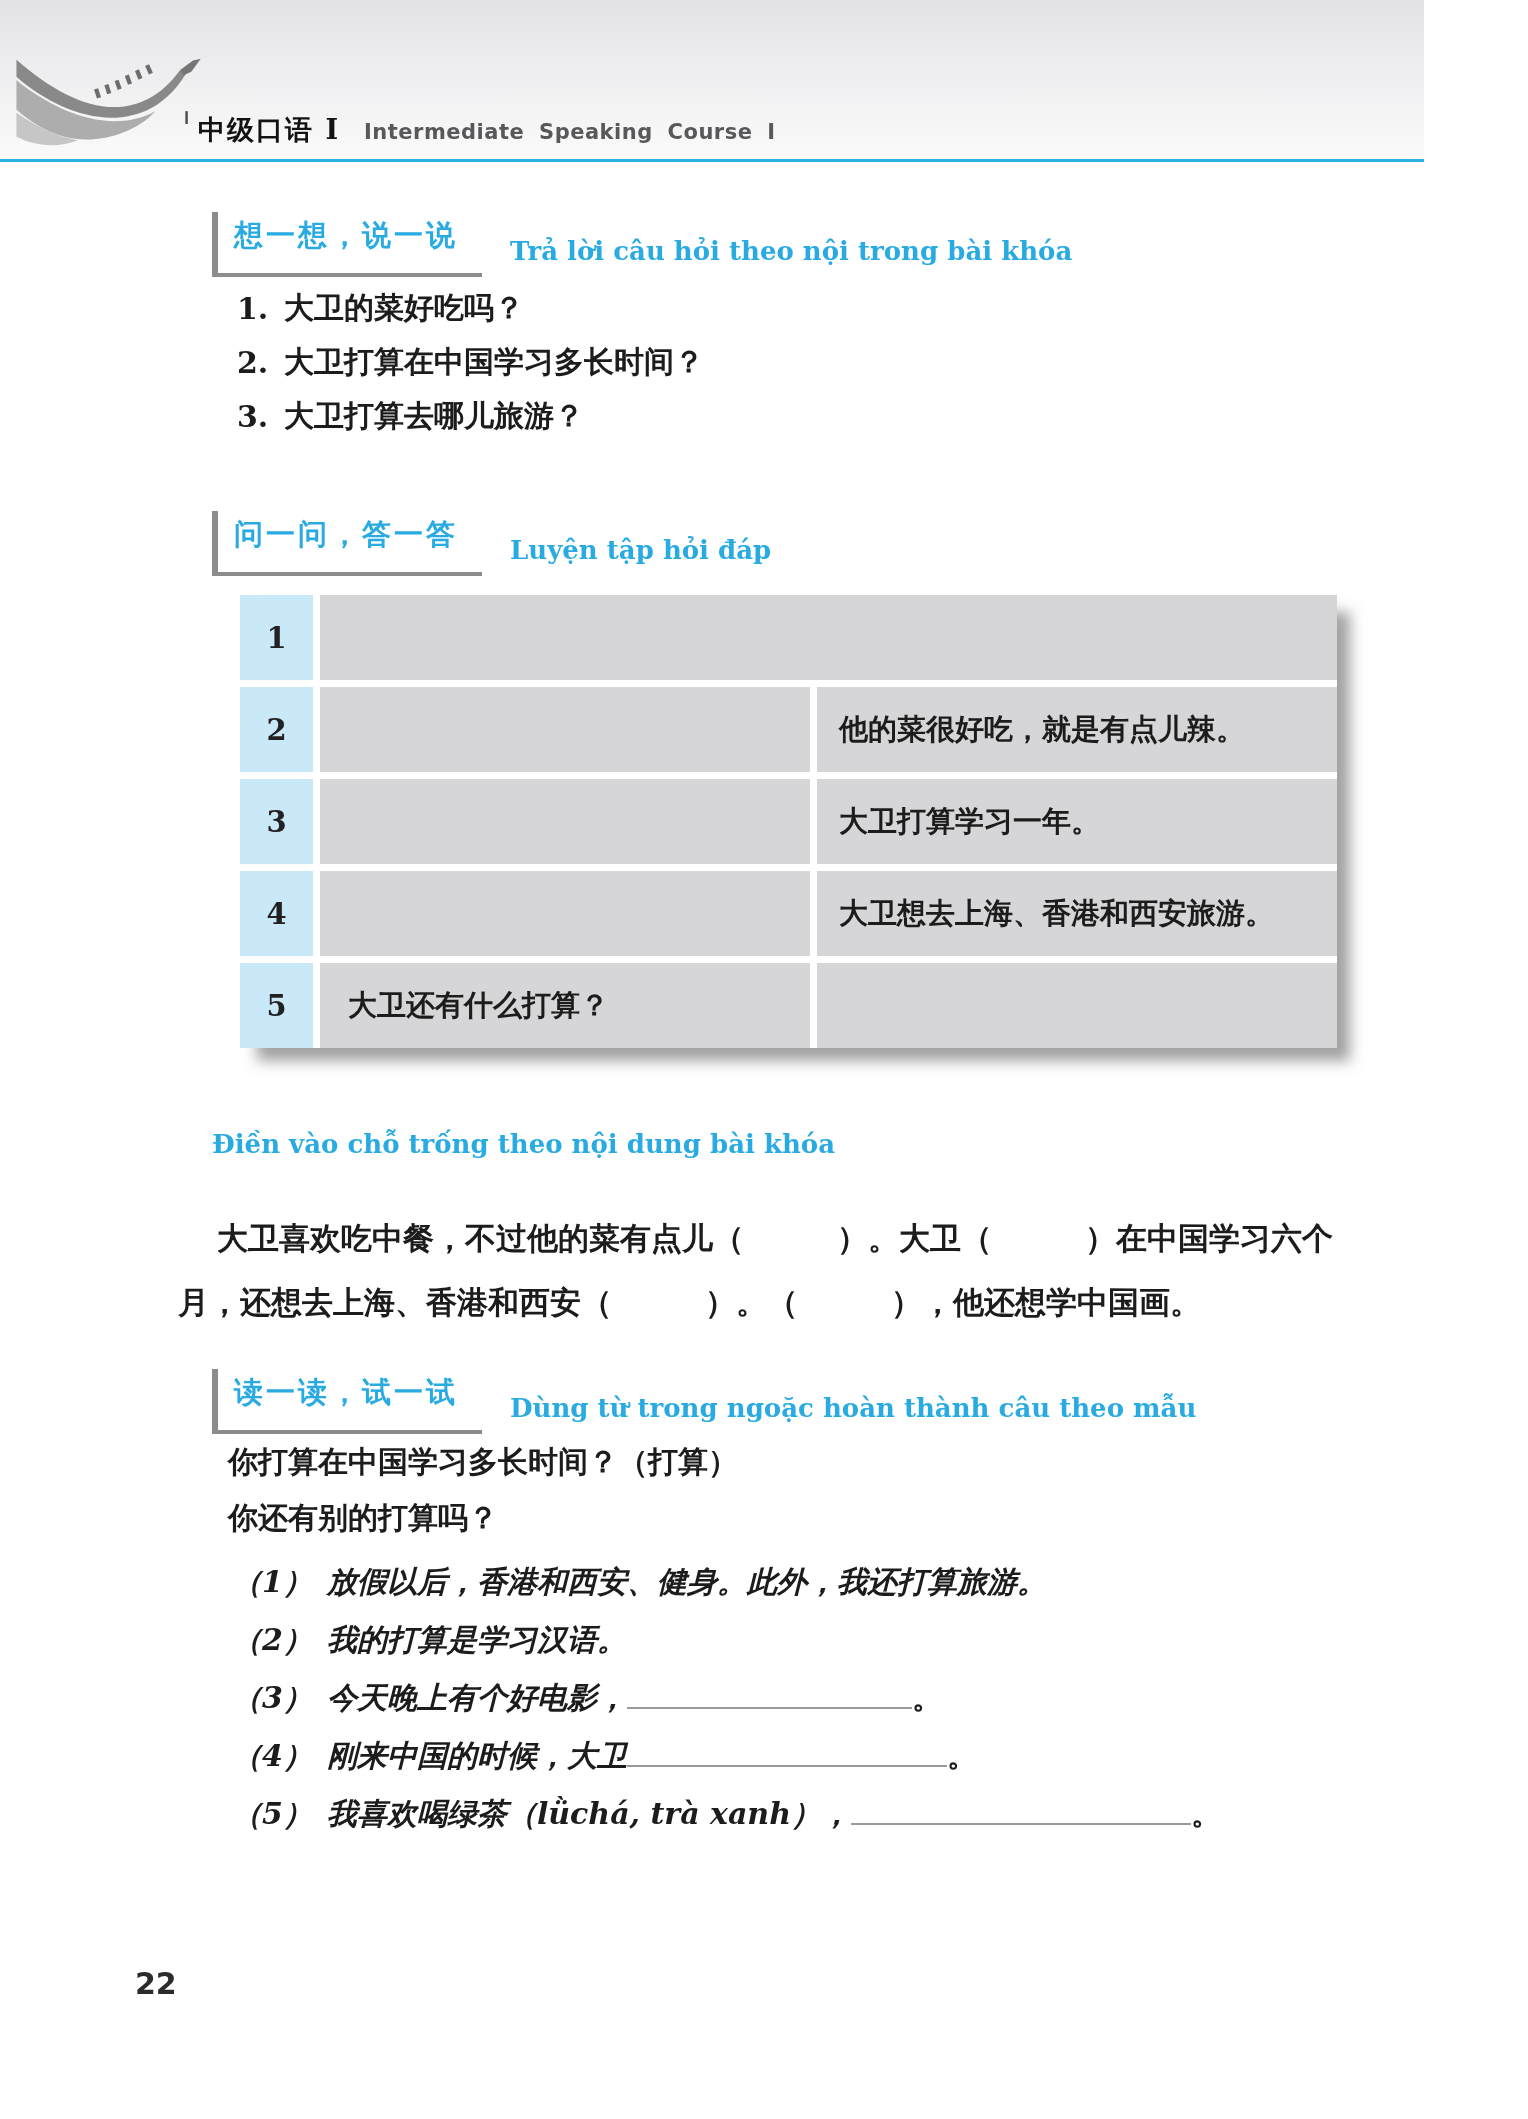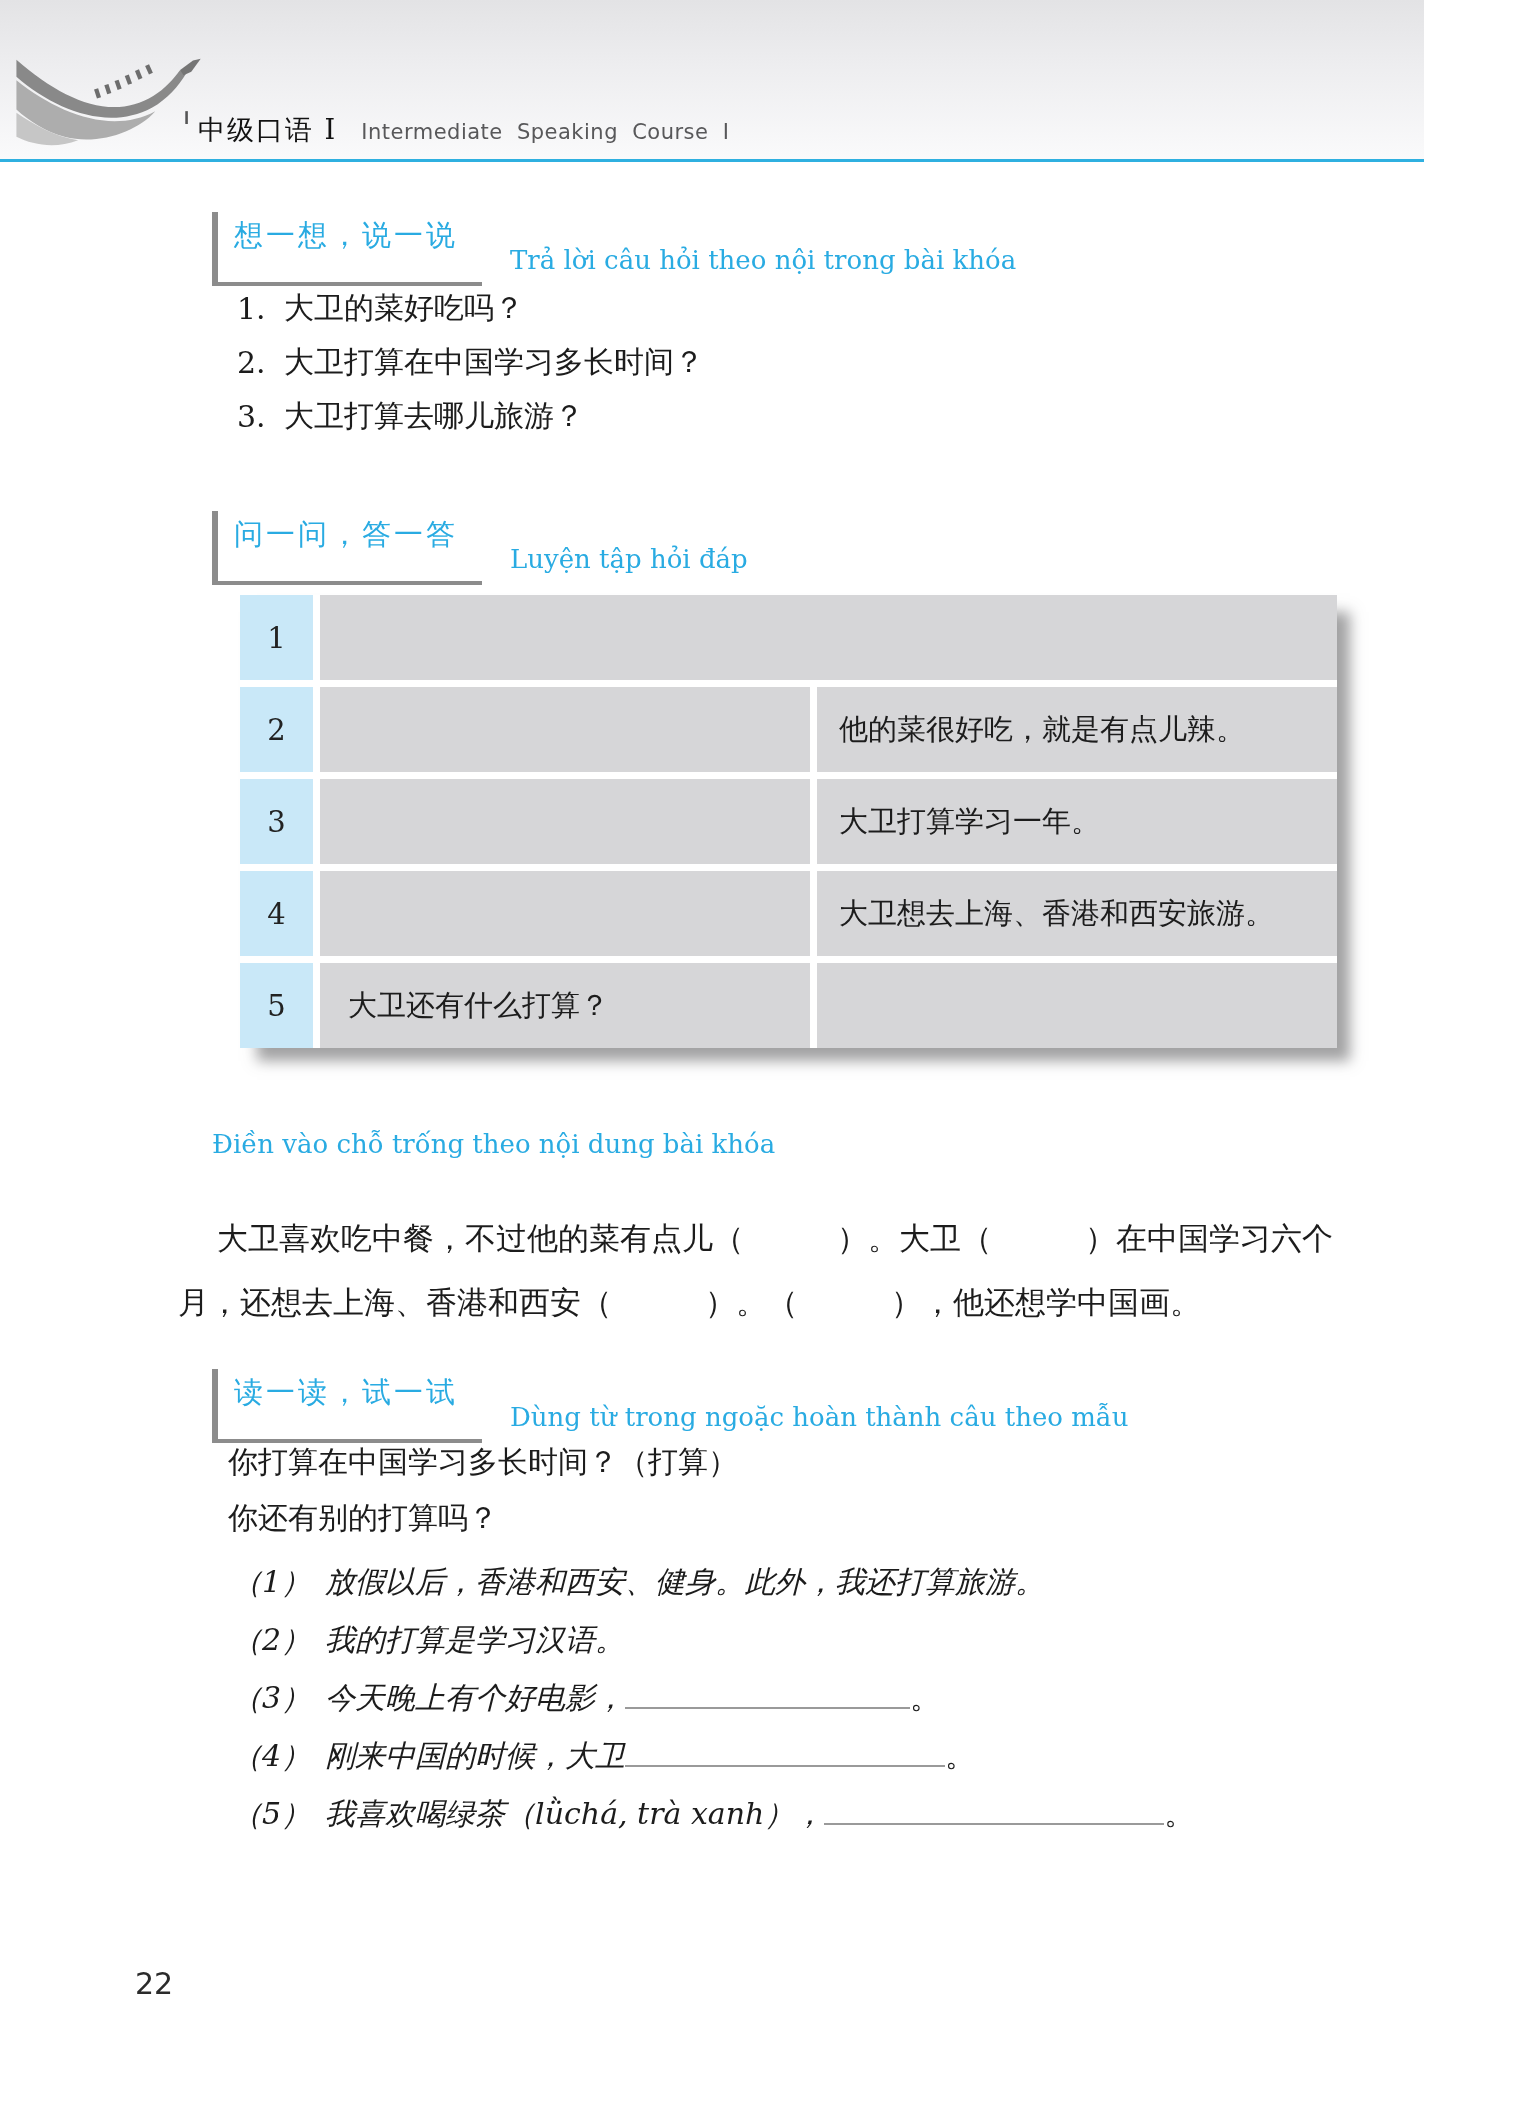--- a/index.html
+++ b/index.html
@@ -1,32 +1,32 @@
 <!DOCTYPE html>
 <html><head>
 <meta charset="utf-8">
 <style>
   html,body{margin:0;padding:0;background:#ffffff;}
   .canvas{position:relative;width:1424px;height:2119px;background:#ffffff;overflow:hidden;
-          font-family:"DejaVu Serif","Liberation Serif",serif;color:#1c1c1c;}
+          font-family:"DejaVu Serif","Liberation Serif",serif;color:#1c1c1c;font-weight:bold;}
 
   
   .header{position:absolute;top:0;left:0;width:100%;height:159px;
           background:linear-gradient(180deg,#e3e3e5 0%,#ededef 40%,#fafafb 100%);
           border-bottom:3px solid #2fb0e0;}
   .roof{position:absolute;top:34px;left:0;}
   .header-titles{position:absolute;left:198px;top:112px;display:flex;align-items:baseline;gap:24px;white-space:nowrap;}
   .header-zh{font-size:27px;color:#121212;letter-spacing:2px;font-family:"DejaVu Serif","Liberation Serif",serif;}
   .header-en{font-size:21px;color:#58585a;font-family:"DejaVu Sans","Liberation Sans",sans-serif;
              word-spacing:7px;letter-spacing:.5px;}
 
   
   .sec-head{position:absolute;left:212px;display:flex;align-items:flex-end;gap:28px;white-space:nowrap;}
   .sec-zh{border-left:6px solid #8c8c8c;border-bottom:4px solid #8c8c8c;
-          padding:4px 24px 26px 16px;font-size:29px;letter-spacing:3px;color:#29abe2;
+          padding:4px 24px 17px 16px;font-size:29px;letter-spacing:3px;color:#29abe2;
           font-family:"DejaVu Sans","Liberation Sans",sans-serif;}
   .sec-vi{font-size:26px;color:#29abe2;padding-bottom:11px;font-family:"DejaVu Serif","Liberation Serif",serif;}
   #sec1{top:212px}
   #sec2{top:511px}
   #sec3{top:1129px}
   #sec4{top:1369px}
 
   
   .q-list{position:absolute;left:237px;top:292px;font-size:30px;}
   .q-row{display:flex;align-items:center;height:32px;margin-bottom:22px;}

